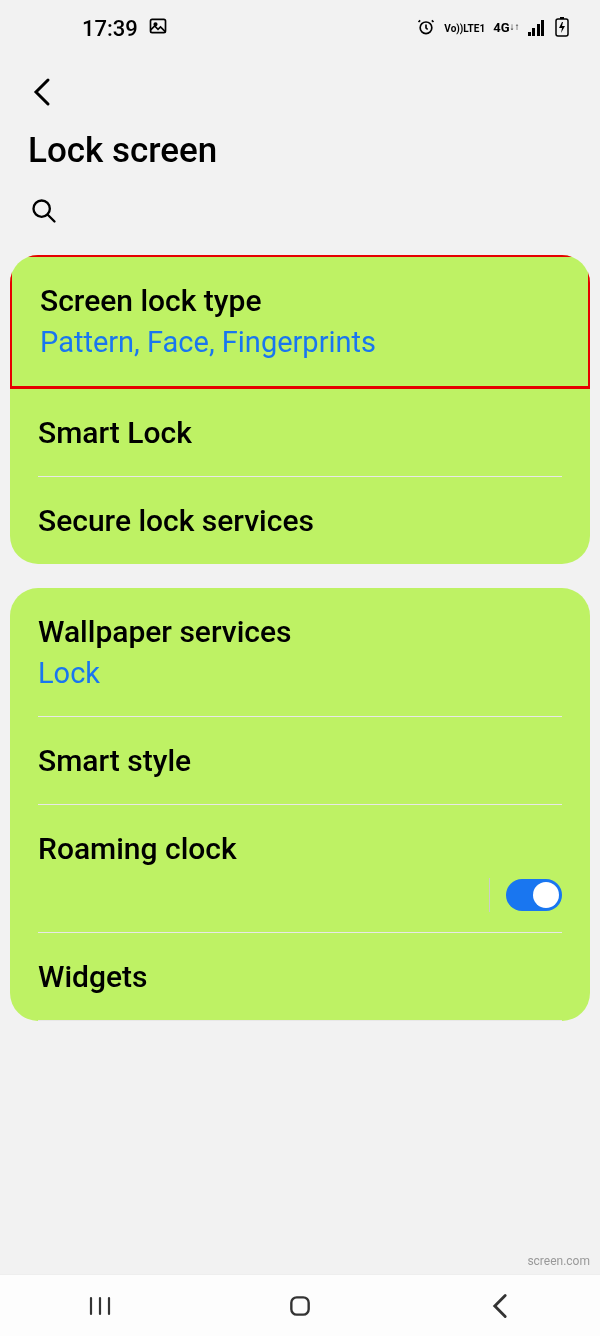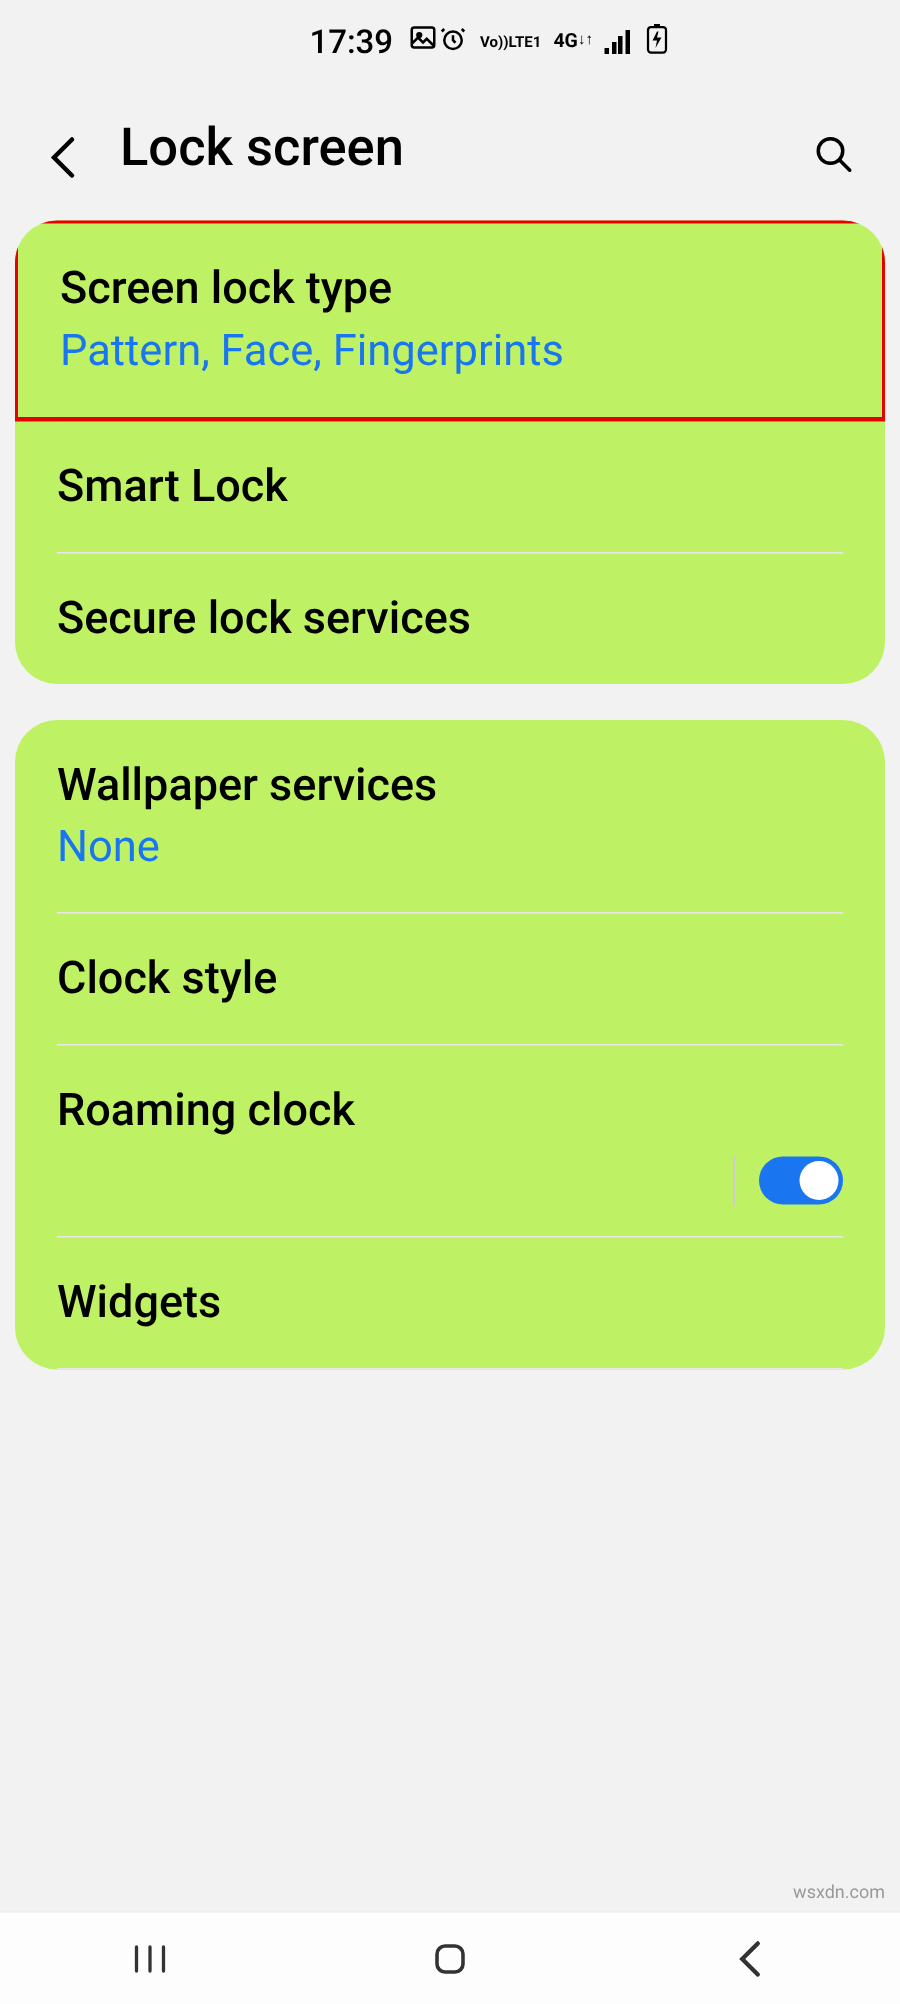--- a/index.html
+++ b/index.html
@@ -10,21 +10,21 @@
     }
     body {
       width: 600px;
       height: 1336px;
       background: #f2f2f2;
       position: relative;
       overflow: hidden;
     }
     .status-bar {
       display: flex;
-      justify-content: center;
+      justify-content: space-between;
       align-items: center;
       padding: 14px 28px 8px 28px;
       height: 50px;
       font-size: 22px;
       font-weight: 500;
       color: #000;
     }
     .status-left {
       display: flex;
       align-items: center;
@@ -43,23 +43,24 @@
     }
     .lte-block {
       display: flex;
       flex-direction: row;
       line-height: 0.9;
       font-size: 10px;
       font-weight: bold;
     }
     .header {
       display: flex;
-      align-items: flex-end;
+      align-items: flex-start;
       padding: 28px 28px 28px 28px;
       gap: 24px;
+      flex-direction: column;
     }
     .header-title {
       font-size: 35px;
       font-weight: 500;
       flex: 1;
       color: #000;
     }
     .back-btn {
       width: 28px;
       height: 28px;
@@ -249,46 +250,46 @@
     </div>
     <div class="divider"></div>
     <div class="item">
       <div class="item-title">Secure lock services</div>
     </div>
   </div>
 
   <div class="card">
     <div class="item">
       <div class="item-title">Wallpaper services</div>
-      <div class="item-subtitle">None</div>
-    </div>
-    <div class="divider"></div>
-    <div class="item">
-      <div class="item-title">Clock style</div>
+      <div class="item-subtitle">Lock</div>
+    </div>
+    <div class="divider"></div>
+    <div class="item">
+      <div class="item-title">Smart style</div>
     </div>
     <div class="divider"></div>
     <div class="item" style="padding-bottom:8px">
       <div class="item-title">Roaming clock</div>
     </div>
     <div class="toggle-row">
       <div class="toggle-divider"></div>
       <div class="toggle">
         <div class="toggle-knob"></div>
       </div>
     </div>
     <div class="divider"></div>
     <div class="item">
       <div class="item-title">Widgets</div>
     </div>
     <div class="divider"></div>
   </div>
 
 </div>
 
-<div class="watermark">wsxdn.com</div>
+<div class="watermark">screen.com</div>
 
 <div class="nav-bar">
   <div class="nav-btn">
     <svg width="24" height="22" viewBox="0 0 24 20">
         <line x1="3" y1="2" x2="3" y2="18" stroke="#333" stroke-width="2.2" stroke-linecap="round"></line>
         <line x1="12" y1="2" x2="12" y2="18" stroke="#333" stroke-width="2.2" stroke-linecap="round"></line>
         <line x1="21" y1="2" x2="21" y2="18" stroke="#333" stroke-width="2.2" stroke-linecap="round"></line>
       </svg>
   </div>
   <div class="nav-btn">

